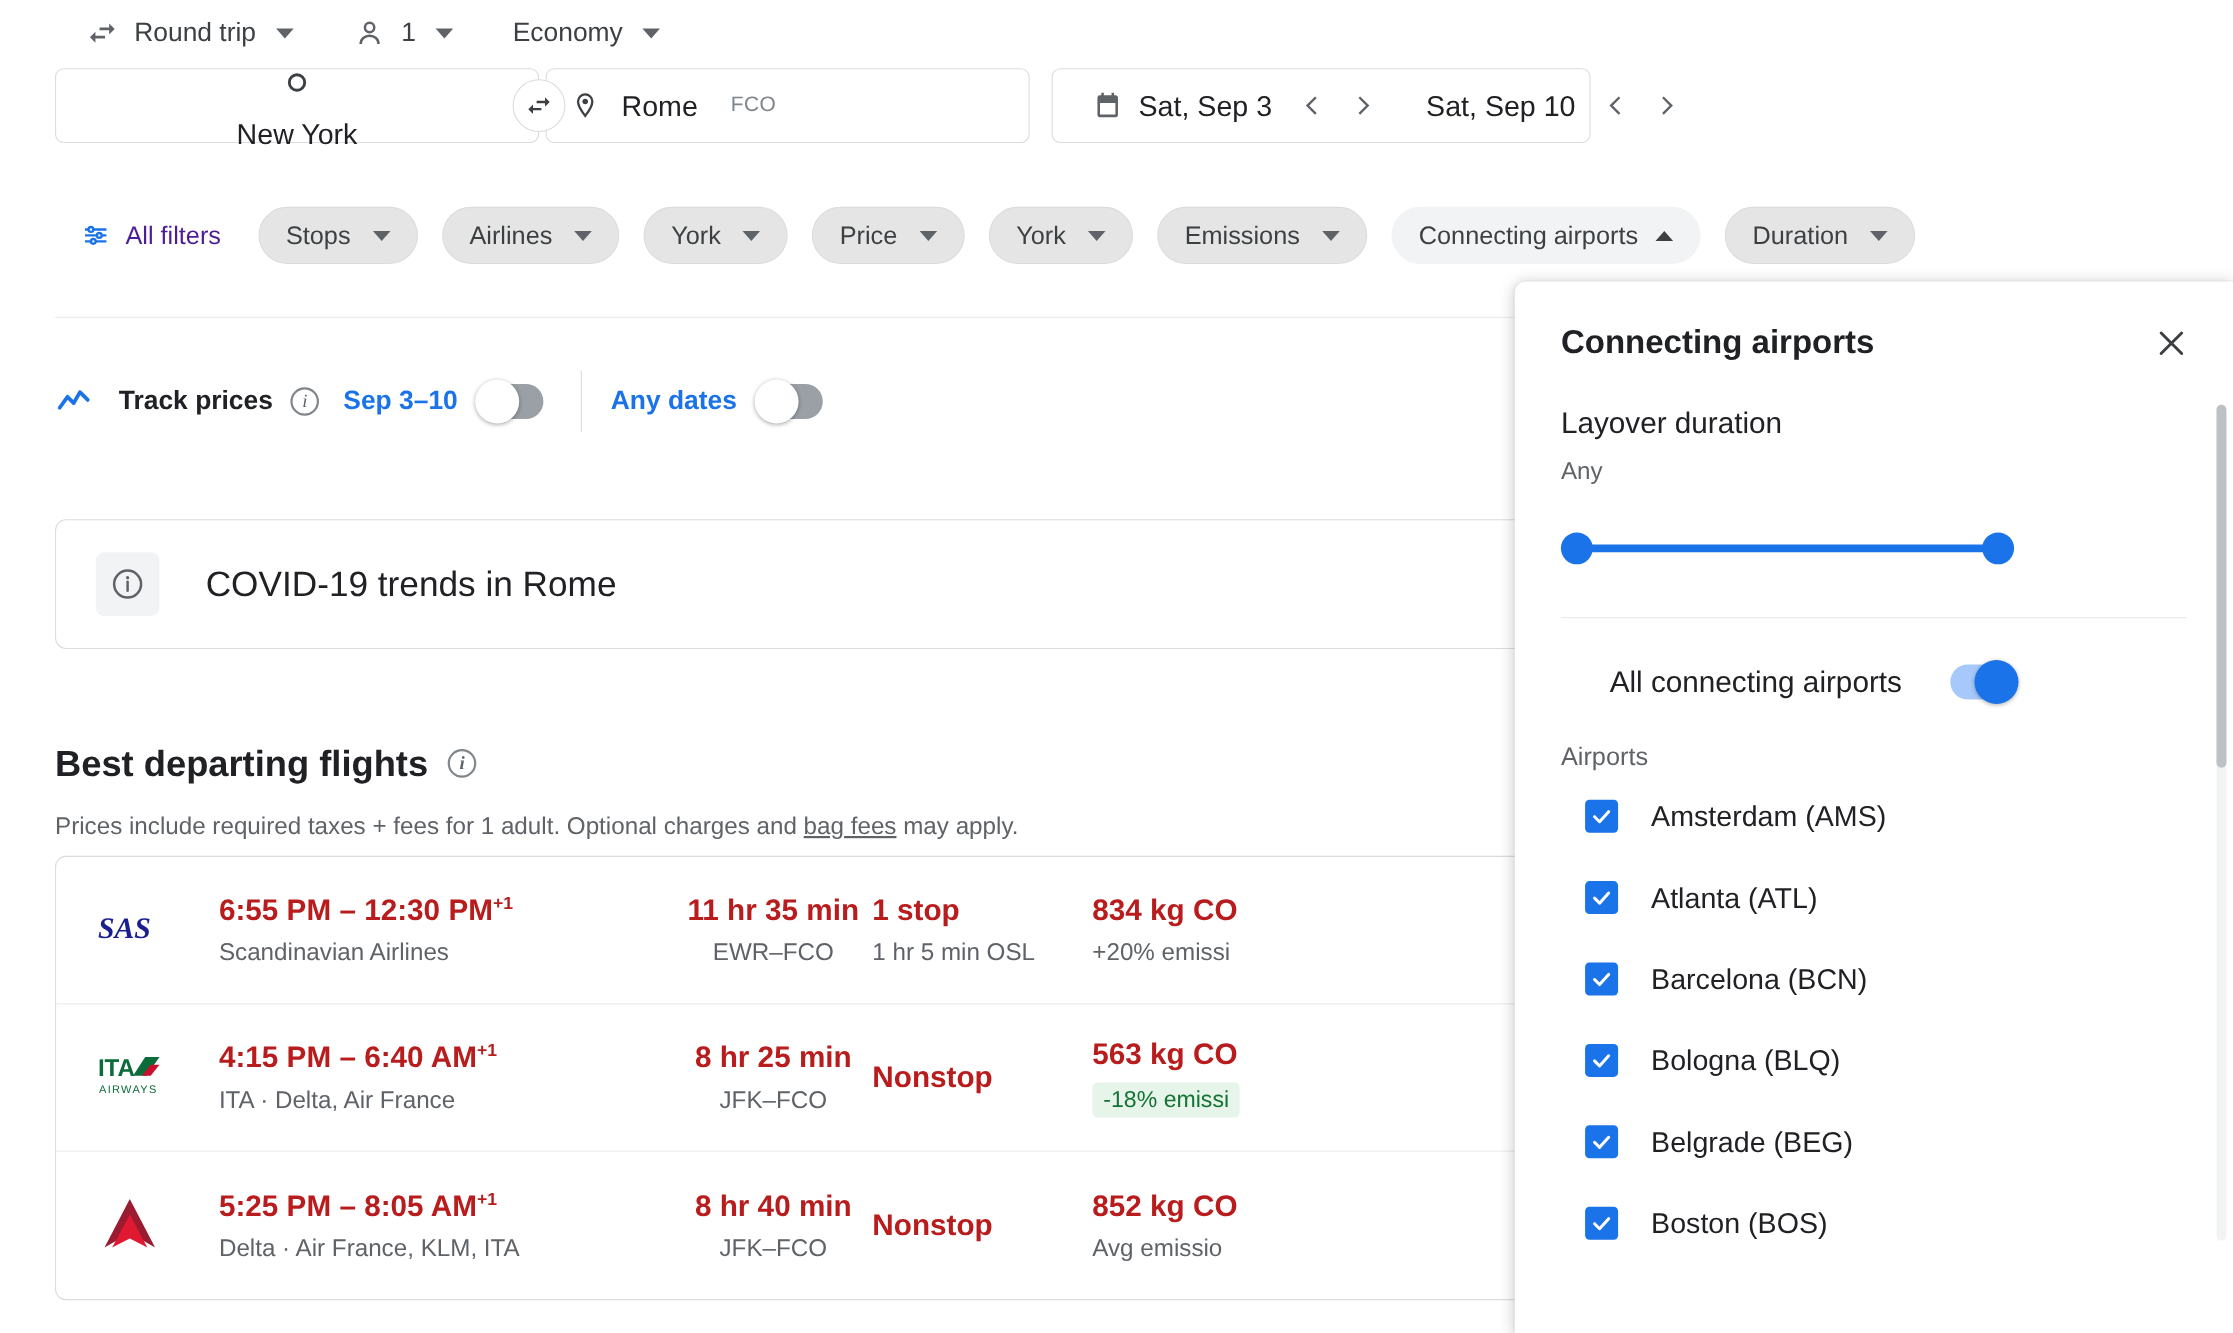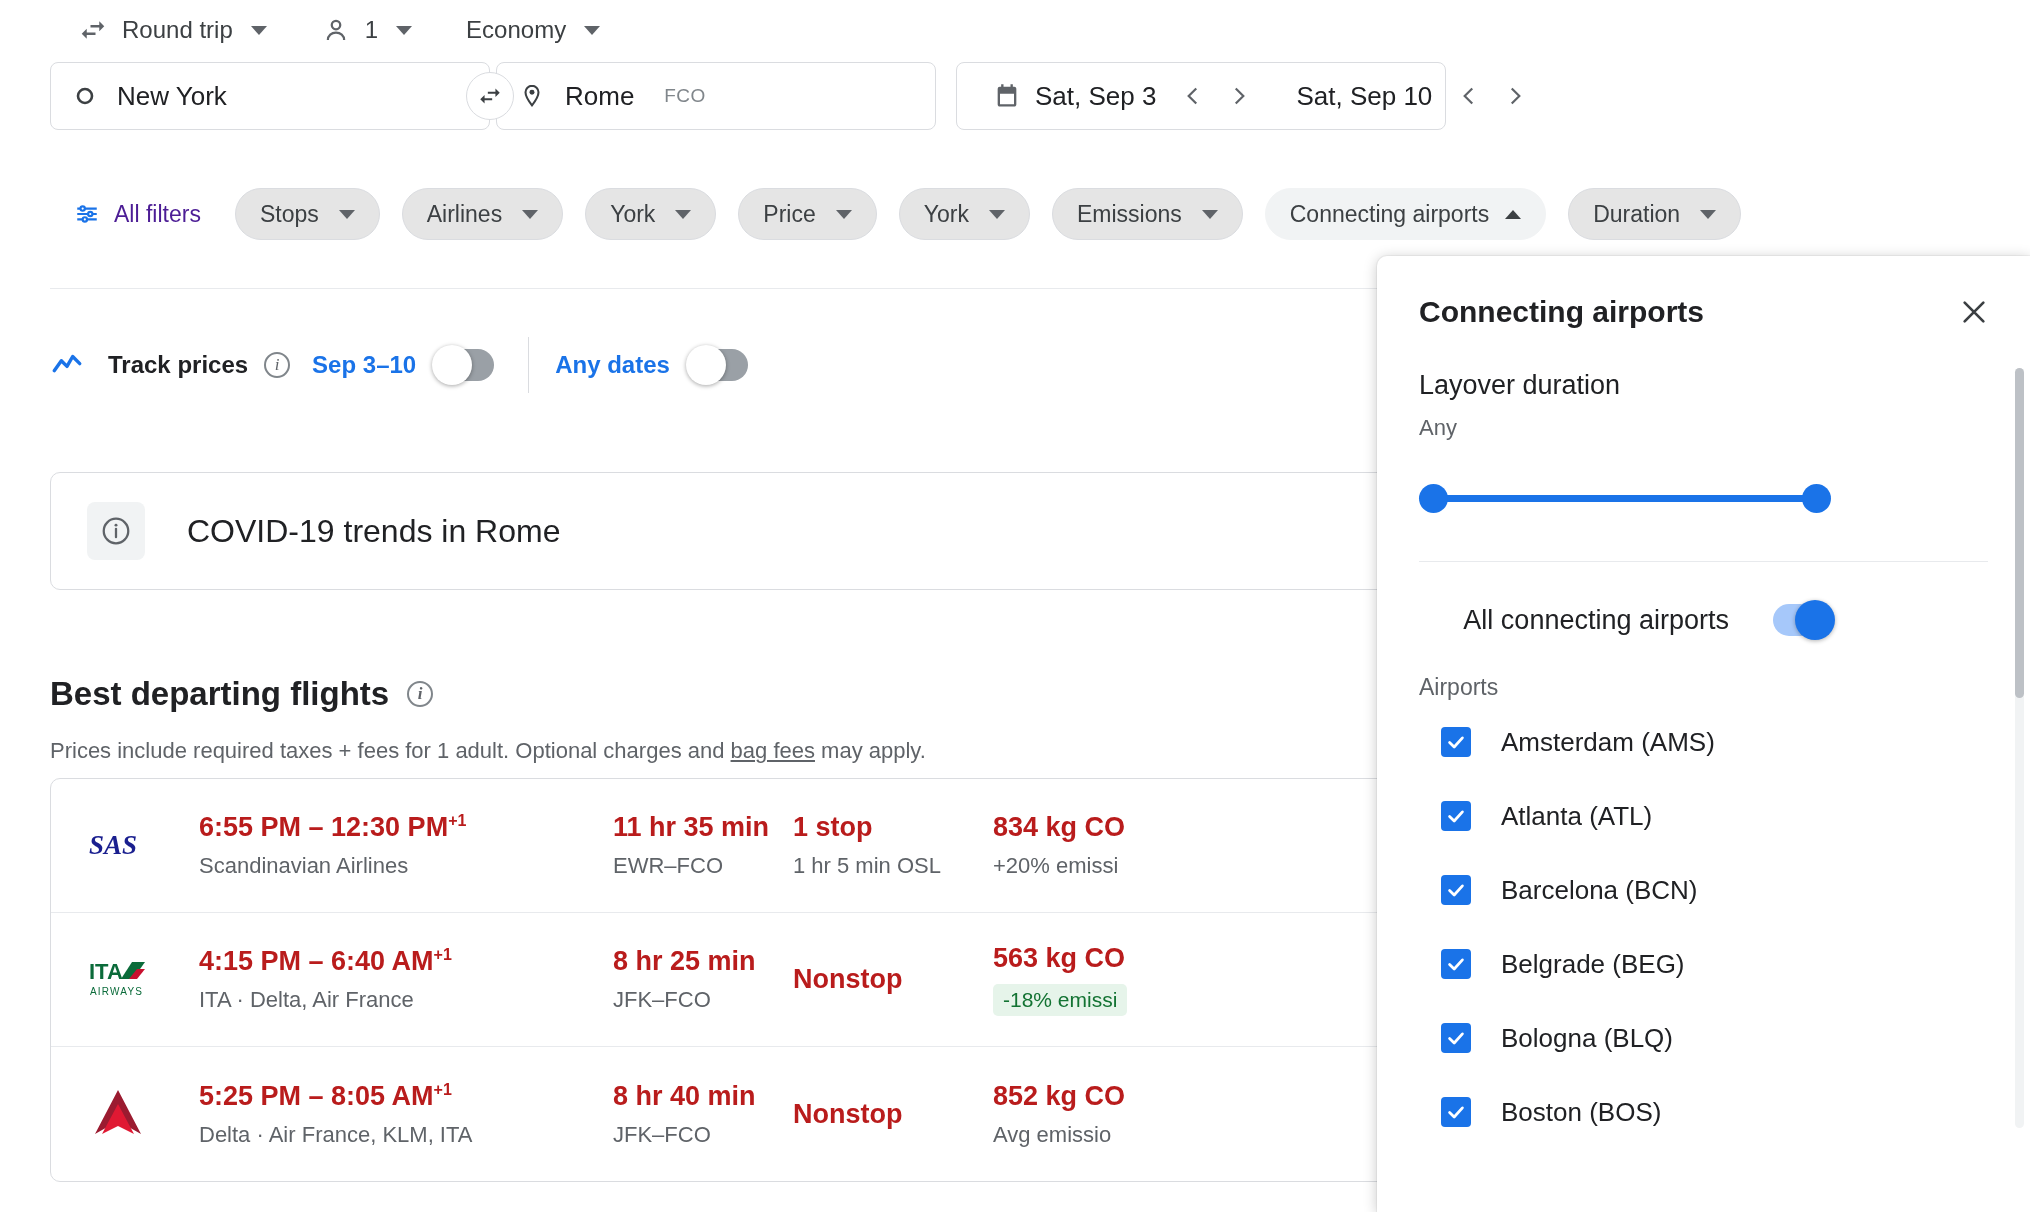--- a/index.html
+++ b/index.html
@@ -130,21 +130,21 @@
     position: absolute; left: 50px; top: 778px; width: 1480px;
     border: 1px solid #dadce0; border-radius: 10px; background: #fff; overflow: hidden;
   }
   .flight-row {
     display: flex; align-items: center; height: 134px; padding: 0 36px;
     border-bottom: 1px solid #e8eaed; cursor: pointer;
   }
   .flight-row:last-child { border-bottom: none; }
   .logo-cell { width: 112px; display: flex; align-items: center; }
   .col-times { width: 414px; }
-  .col-dur { width: 180px; }
+  .col-dur { width: 180px; text-align: center; }
   .col-stops { width: 200px; }
   .col-emis { width: 260px; }
   .primary { font-size: 27px; font-weight: bold; color: #b91c1c; white-space: nowrap; }
   .secondary { font-size: 22px; color: #5f6368; margin-top: 10px; white-space: nowrap; }
   .sup { font-size: 16px; vertical-align: super; font-weight: bold; }
   .badge-green {
     display: inline-block; margin-top: 10px; background: #e6f4ea; color: #137333;
     font-size: 21px; padding: 4px 10px; border-radius: 5px; white-space: nowrap;
   }
   .emis-avg { font-size: 22px; color: #5f6368; margin-top: 10px; }
@@ -231,21 +231,21 @@
     </div>
 
     <div class="trip-chip" style="margin-left:22px">
       <span>Economy</span>
       <span class="tri-down"></span>
     </div>
   </div>
 
   <div class="search-row">
 
-    <div class="field" style="left:0px; top:0px; width:440px;">
+    <div class="field" style="left:0px; top:0px; width:440px;flex-direction:column;">
       <span class="ico">
         <svg width="24" height="24" viewBox="0 0 24 24" fill="none" stroke="#3c4043" stroke-width="2.6">
           <circle cx="12" cy="12" r="7"></circle>
         </svg>
       </span>
       <span class="field-text">New York</span>
     </div>
 
     <div class="swap-btn" style="left:416px; top:10px;">
       <svg width="26" height="26" viewBox="0 0 24 24" fill="#3c4043">
@@ -527,29 +527,29 @@
             </svg>
         </span>
         <span class="apt-name">Barcelona (BCN)</span>
       </div>
       <div class="apt-item">
         <span class="cbox">
           <svg width="22" height="22" viewBox="0 0 24 24" fill="none" stroke="#fff" stroke-width="3" stroke-linecap="round" stroke-linejoin="round">
               <path d="M5 12.5l5 5 9-10"></path>
             </svg>
         </span>
-        <span class="apt-name">Belgrade (BEG)</span>
+        <span class="apt-name">Bologna (BLQ)</span>
       </div>
       <div class="apt-item">
         <span class="cbox">
           <svg width="22" height="22" viewBox="0 0 24 24" fill="none" stroke="#fff" stroke-width="3" stroke-linecap="round" stroke-linejoin="round">
               <path d="M5 12.5l5 5 9-10"></path>
             </svg>
         </span>
-        <span class="apt-name">Bologna (BLQ)</span>
+        <span class="apt-name">Belgrade (BEG)</span>
       </div>
       <div class="apt-item">
         <span class="cbox">
           <svg width="22" height="22" viewBox="0 0 24 24" fill="none" stroke="#fff" stroke-width="3" stroke-linecap="round" stroke-linejoin="round">
               <path d="M5 12.5l5 5 9-10"></path>
             </svg>
         </span>
         <span class="apt-name">Boston (BOS)</span>
       </div>
     </div>

